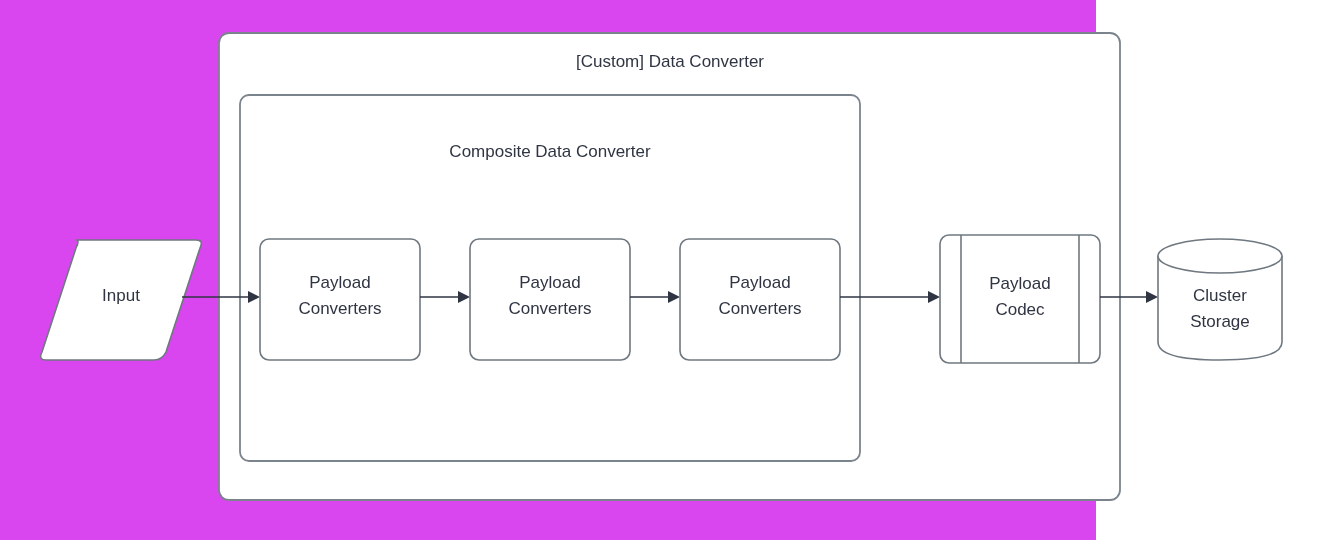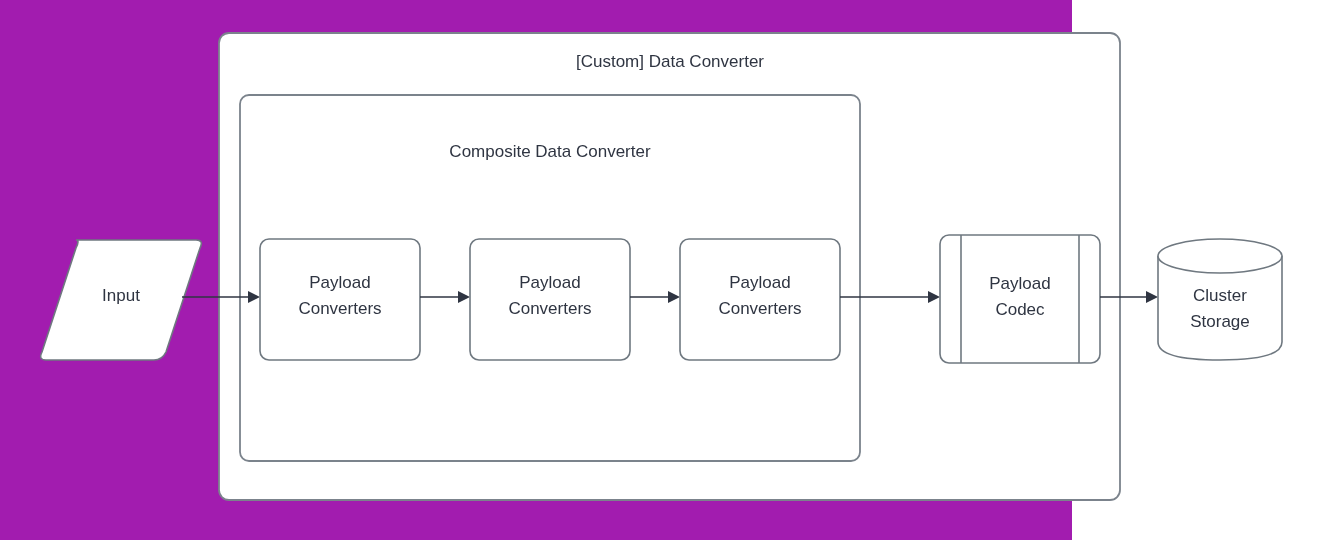--- a/index.html
+++ b/index.html
@@ -10,21 +10,22 @@
   body {
     width: 1320px;
     height: 540px;
     overflow: hidden;
     font-family: "Liberation Sans", sans-serif;
   }
   #canvas {
     position: relative;
     width: 1072px;
     height: 540px;
-    background: #a21caf;
+    background: #d946ef;
+    padding-left: 24px;
   }
   svg.diagram {
     position: absolute;
     left: 0;
     top: 0;
     width: 1320px;
     height: 540px;
   }
   .shape-fill { fill: #ffffff; }
   .shape-stroke {

